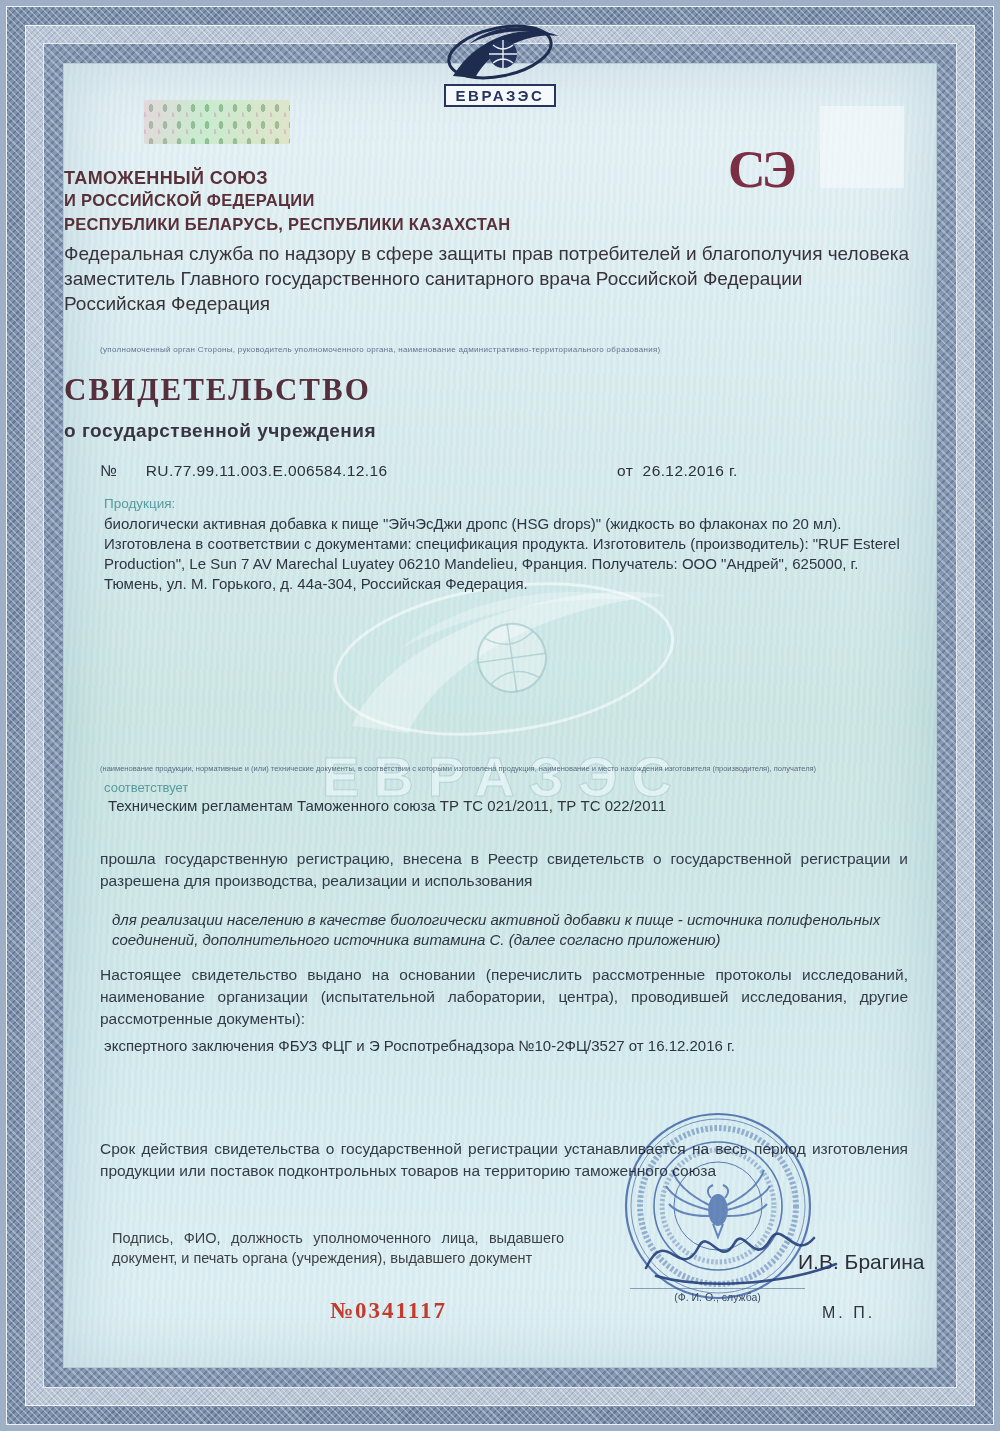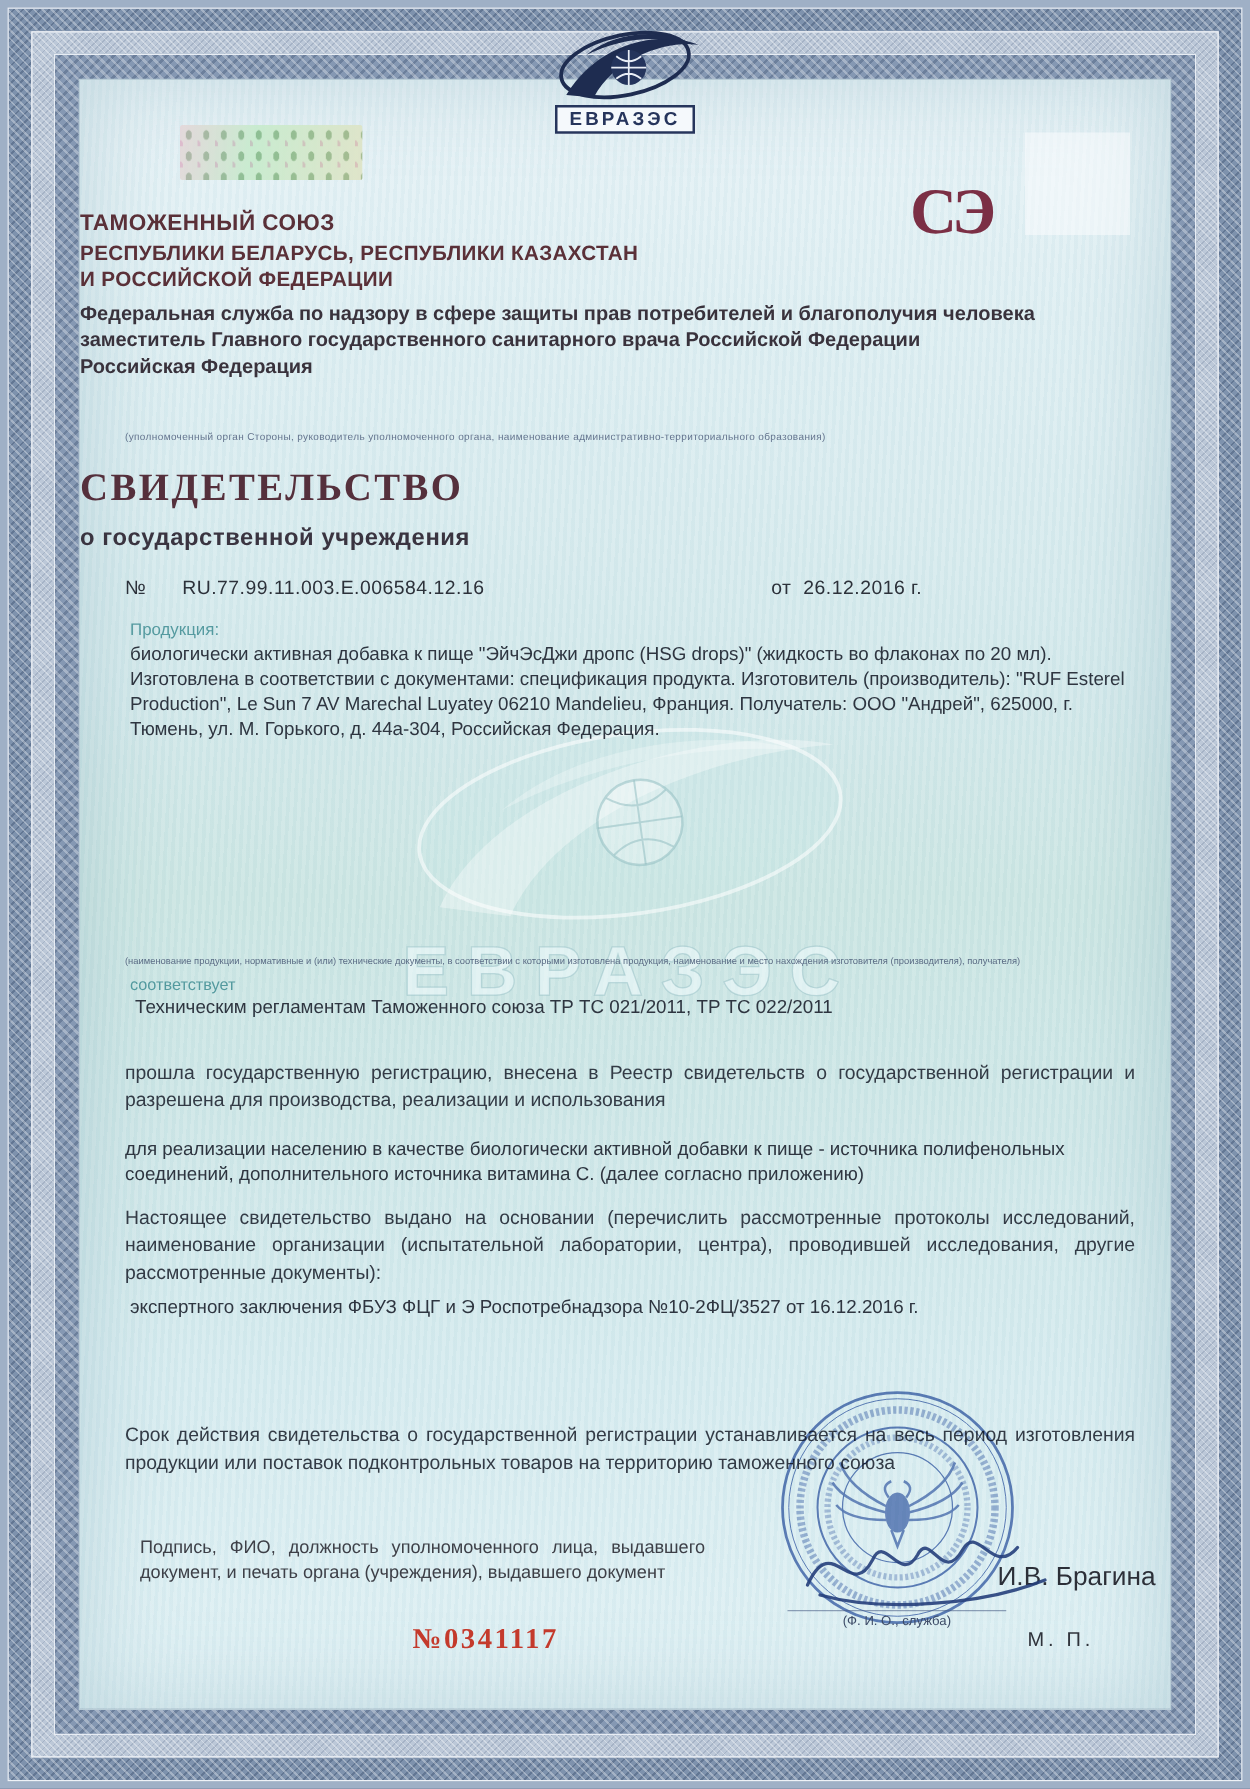--- a/index.html
+++ b/index.html
@@ -28,21 +28,21 @@
     background-image:
       repeating-linear-gradient(93deg, rgba(255,255,255,.10) 0 3px, rgba(160,200,210,.07) 3px 6px),
       linear-gradient(180deg,#e6f2f6 0%,#dcedf1 18%,#d2e8ea 38%,#cbe5e2 50%,#cde6e6 62%,#d6ebef 80%,#dff0f4 100%);
     box-shadow: inset 0 0 70px rgba(125,165,180,.35);}
   .abs{position:absolute;}
   .c{text-align:left;}
   .z{z-index:2;}
   
   .hline1{font-weight:bold;font-size:18px;color:#5a3038;letter-spacing:.4px;}
   .hline2{font-weight:bold;font-size:16.5px;color:#5a3038;letter-spacing:.3px;}
-  .hsub{font-size:16px;color:#39323c;font-weight:bold;}
+  .hsub{font-size:19px;color:#39323c;}
   .tiny{font-size:8px;color:#64748e;letter-spacing:.3px;white-space:nowrap;overflow:hidden;}
   .title-main{font-family:"Liberation Serif",serif;font-weight:bold;font-size:31px;color:#55303c;letter-spacing:2px;}
   .title-sub{font-weight:bold;font-size:19px;color:#3a3440;letter-spacing:.5px;}
   .body-t{font-size:15px;line-height:20px;color:#2e3540;}
   .body-j{font-size:15.5px;line-height:22px;color:#333b46;text-align:justify;}
   .form-label{font-size:13.5px;color:#3f8d93;opacity:.85;}
   .numline{font-size:15.5px;color:#2c313a;letter-spacing:.4px;}
   .serial{font-family:"Liberation Serif",serif;font-size:23px;font-weight:600;color:#c43a2c;letter-spacing:2px;}
   .mp{font-size:16px;color:#2f333b;letter-spacing:3px;}
   .signer{font-size:21px;color:#2c2f38;}
@@ -90,22 +90,22 @@
           </div>
 
           <div class="abs holo"></div>
 
           <div class="abs whitebox"></div>
 
           <div class="abs se-mark z">СЭ</div>
 
           <div class="abs c z" style="left:0;top:104px;width:100%;">
             <div class="hline1">ТАМОЖЕННЫЙ СОЮЗ</div>
+            <div class="hline2" style="margin-top:2px;">И РОССИЙСКОЙ ФЕДЕРАЦИИ</div>
             <div class="hline2" style="margin-top:5px;">РЕСПУБЛИКИ БЕЛАРУСЬ, РЕСПУБЛИКИ КАЗАХСТАН</div>
-            <div class="hline2" style="margin-top:2px;">И РОССИЙСКОЙ ФЕДЕРАЦИИ</div>
             <div class="hsub" style="margin-top:9px;">Федеральная служба по надзору в сфере защиты прав потребителей и благополучия человека</div>
             <div class="hsub" style="margin-top:3px;">заместитель Главного государственного санитарного врача Российской Федерации</div>
             <div class="hsub" style="margin-top:3px;">Российская Федерация</div>
           </div>
 
           <div class="abs c tiny z" style="left:36px;top:281px;width:800px;">(уполномоченный орган Стороны, руководитель уполномоченного органа, наименование административно-территориального образования)</div>
 
           <div class="abs c title-main z" style="left:0;top:308px;width:100%;">СВИДЕТЕЛЬСТВО</div>
           <div class="abs c title-sub z" style="left:0;top:356px;width:100%;">о государственной учреждения</div>
 
@@ -117,21 +117,21 @@
 
           <div class="abs form-label z" style="left:40px;top:432px;">Продукция:</div>
           <div class="abs body-t z" style="left:40px;top:450px;width:804px;">биологически активная добавка к пище "ЭйчЭсДжи дропс (HSG drops)" (жидкость во флаконах по 20 мл). Изготовлена в соответствии с документами: спецификация продукта. Изготовитель (производитель): "RUF Esterel Production", Le Sun 7 AV Marechal Luyatey 06210 Mandelieu, Франция. Получатель: ООО "Андрей", 625000, г. Тюмень, ул. М. Горького, д. 44а-304, Российская Федерация.</div>
 
           <div class="abs c z" style="left:36px;top:700px;width:800px;font-size:7.5px;color:#5b6c85;white-space:nowrap;overflow:hidden;">(наименование продукции, нормативные и (или) технические документы, в соответствии с которыми изготовлена продукция, наименование и место нахождения изготовителя (производителя), получателя)</div>
 
           <div class="abs form-label z" style="left:40px;top:716px;font-size:13px;">соответствует</div>
           <div class="abs body-t z" style="left:44px;top:732px;width:800px;">Техническим регламентам Таможенного союза ТР ТС 021/2011, ТР ТС 022/2011</div>
 
           <div class="abs body-j z" style="left:36px;top:784px;width:808px;">прошла государственную регистрацию, внесена в Реестр свидетельств о государственной регистрации и разрешена для производства, реализации и использования</div>
-          <div class="abs body-t z" style="left:36px;top:846px;width:812px;">для реализации населению в качестве биологически активной добавки к пище - источника полифенольных соединений, дополнительного источника витамина С. (далее согласно приложению)</div>
+          <div class="abs body-t z" style="left:48px;top:846px;width:812px;font-style:italic;">для реализации населению в качестве биологически активной добавки к пище - источника полифенольных соединений, дополнительного источника витамина С. (далее согласно приложению)</div>
 
           <div class="abs body-j z" style="left:36px;top:900px;width:808px;">Настоящее свидетельство выдано на основании (перечислить рассмотренные протоколы исследований, наименование организации (испытательной лаборатории, центра), проводившей исследования, другие рассмотренные документы):</div>
           <div class="abs body-t z" style="left:40px;top:972px;width:808px;">экспертного заключения ФБУЗ ФЦГ и Э Роспотребнадзора №10-2ФЦ/3527 от 16.12.2016 г.</div>
 
           <div class="abs body-j z" style="left:36px;top:1074px;width:808px;">Срок действия свидетельства о государственной регистрации устанавливается на весь период изготовления продукции или поставок подконтрольных товаров на территорию таможенного союза</div>
 
           <div class="abs body-j z" style="left:48px;top:1164px;width:452px;font-size:14.5px;line-height:20px;color:#3e4048;">Подпись, ФИО, должность уполномоченного лица, выдавшего документ, и печать органа (учреждения), выдавшего документ</div>
 
           <div class="abs stamp">
             <svg width="192" height="192" viewBox="0 0 192 192">

